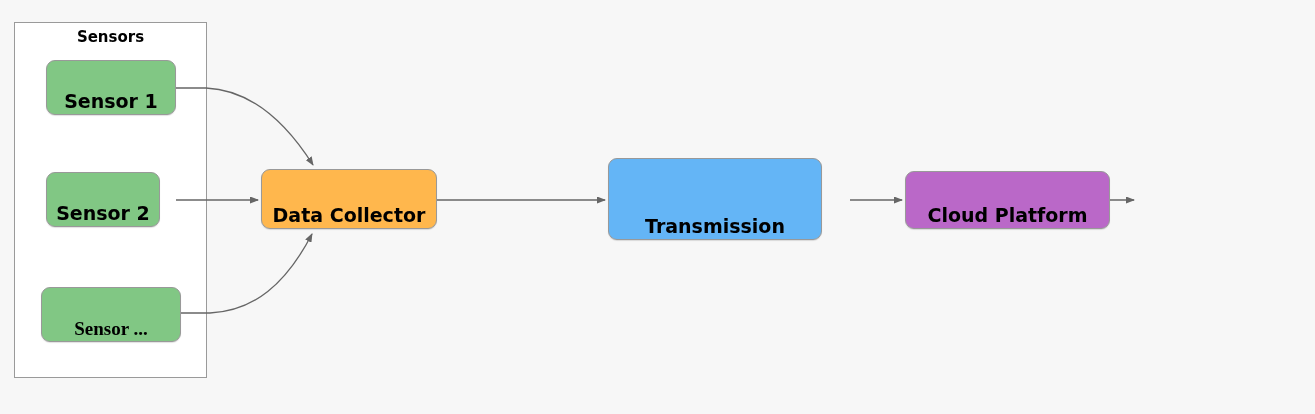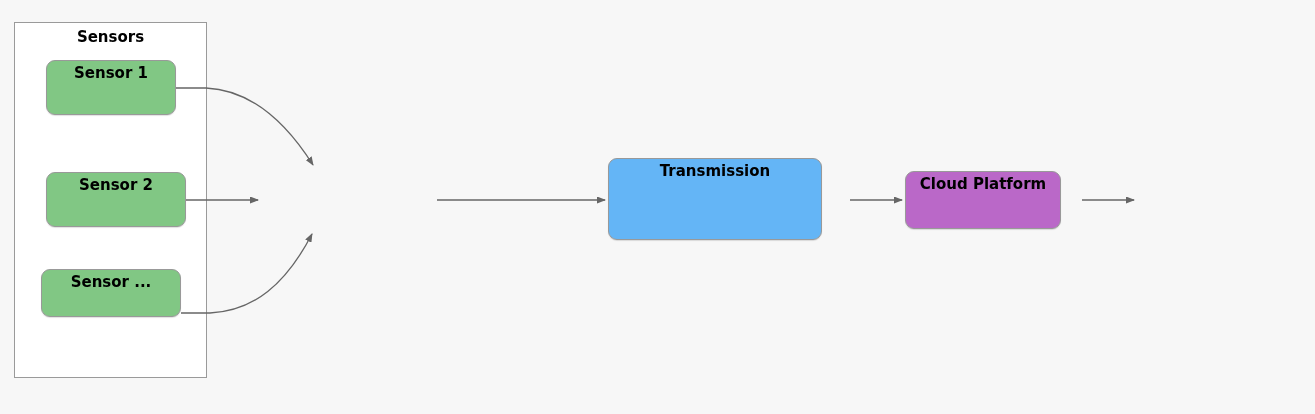--- a/index.html
+++ b/index.html
@@ -39,23 +39,23 @@
     z-index: 3;
   }
   .node {
     position: absolute;
     box-sizing: border-box;
     border: 1.5px solid #999999;
     border-radius: 9px;
     display: flex;
     flex-direction: column;
     align-items: center;
-    justify-content: flex-start;
+    justify-content: flex-end;
     text-align: center;
-    font-size: 15px;
+    font-size: 19px;
     font-weight: bold;
     line-height: 25px;
     z-index: 3;
     box-shadow: 0 1px 1px rgba(0,0,0,0.12);
   }
   .node span { display: block; white-space: nowrap; }
   .edge-label {
     position: absolute;
     transform: translate(-50%, -50%);
     padding: 1px 2px;
@@ -84,31 +84,34 @@
     <path d="M 176 200 L 258 200" fill="none" stroke-width="1.3" marker-end="url(#arrow)" style="stroke: rgb(102, 102, 102);"></path>
     <path d="M 181 313 L 210 313 C 254 311 286 284 312 234" fill="none" stroke-width="1.3" marker-end="url(#arrow)" style="stroke: rgb(102, 102, 102);"></path>
     <path d="M 437 200 L 605 200" fill="none" stroke-width="1.3" marker-end="url(#arrow)" style="stroke: rgb(102, 102, 102);"></path>
     <path d="M 850 200 L 902 200" fill="none" stroke-width="1.3" marker-end="url(#arrow)" style="stroke: rgb(102, 102, 102);"></path>
     <path d="M 1082 200 L 1134 200" fill="none" stroke-width="1.3" marker-end="url(#arrow)" style="stroke: rgb(102, 102, 102);"></path>
   </svg>
 
   <div class="node" style="left: 46px; top: 60px; width: 130px; height: 55px; background: rgb(129, 199, 132);">
     <span>Sensor 1</span>
   </div>
-  <div class="node" style="left: 46px; top: 172px; width: 140px; height: 55px; background: rgb(129, 199, 132);">
+  <div class="node" style="left: 46px; top: 172px; width: 114px; height: 55px; background: rgb(129, 199, 132);">
     <span>Sensor 2</span>
   </div>
-  <div class="node" style="left: 41px; top: 269px; width: 140px; height: 48px; background: rgb(129, 199, 132);">
+  <div class="node" style="left: 41px; top: 287px; width: 140px; height: 55px; background: rgb(129, 199, 132); font-family: Liberation Serif, serif;">
     <span>Sensor ...</span>
   </div>
 
+  <div class="node" style="left: 261px; top: 169px; width: 176px; height: 60px; background: rgb(255, 183, 77);">
+    <span>Data Collector</span>
+  </div>
 
 
   <div class="node" style="left: 608px; top: 158px; width: 214px; height: 82px; background: rgb(100, 181, 246);">
     <span>Transmission</span>
   </div>
 
-  <div class="node" style="left: 905px; top: 171px; width: 156px; height: 58px; background: rgb(186, 104, 200);">
+  <div class="node" style="left: 905px; top: 171px; width: 205px; height: 58px; background: rgb(186, 104, 200);">
     <span>Cloud Platform</span>
   </div>
 
 
 </div>
 
 </body></html>

